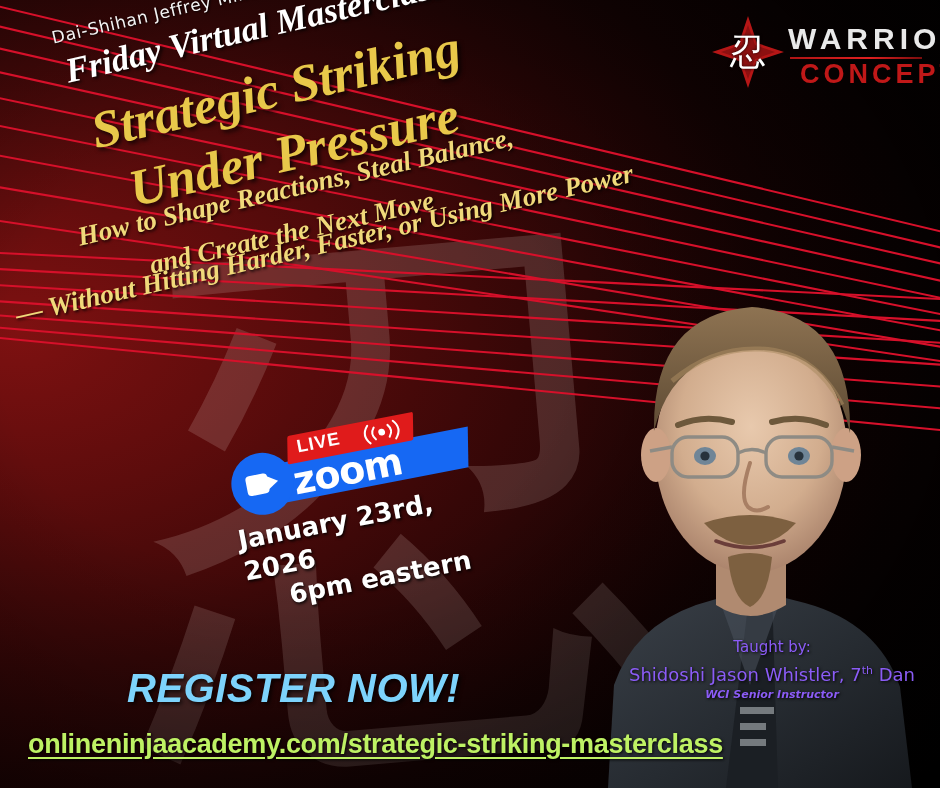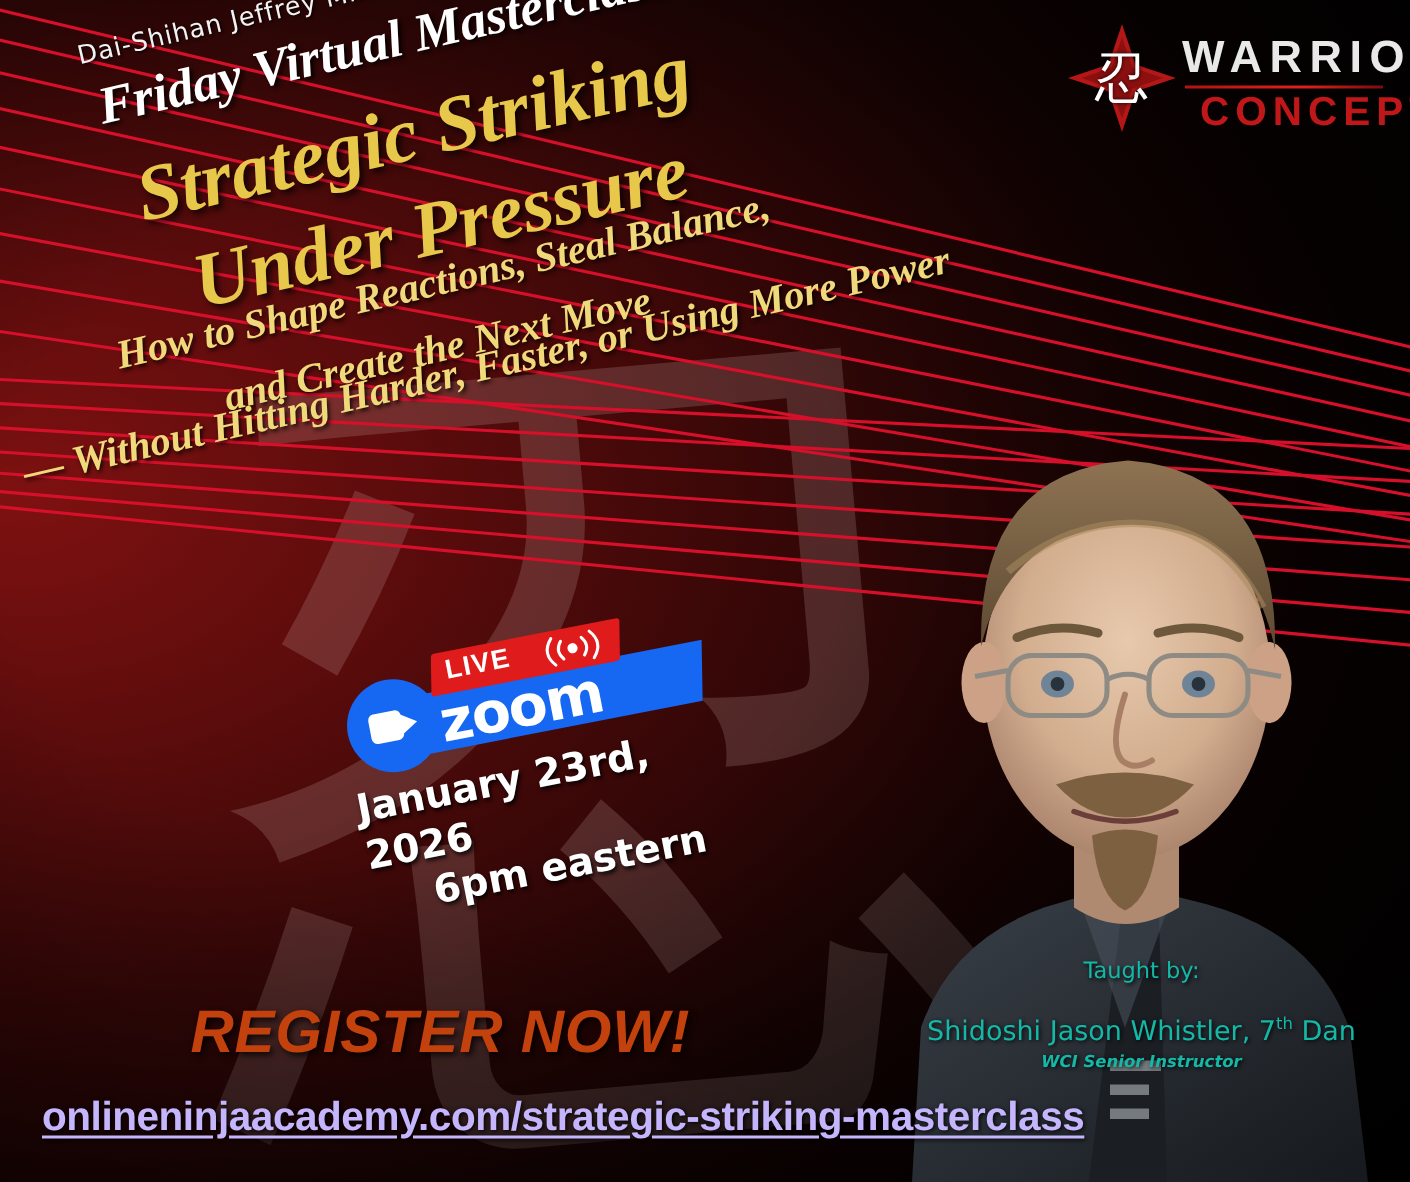--- a/index.html
+++ b/index.html
@@ -130,41 +130,41 @@
     font-family:"DejaVu Sans",sans-serif;font-weight:bold;font-size:26px;
     color:#fff;line-height:1.22;
     text-shadow:1px 2px 3px rgba(0,0,0,.85);
   }
   .datetime .l2{margin-left:40px;}
   
   .register{
     position:absolute;left:127px;top:666px;
     font-family:"Liberation Sans",sans-serif;
     font-style:italic;font-weight:bold;font-size:40px;
-    color:#c2410c;letter-spacing:.5px;
+    color:#7dd3fc;letter-spacing:.5px;
     text-shadow:2px 2px 4px rgba(0,0,0,.8);
     text-align:center;
   }
   .urlline{
     position:absolute;left:28px;top:729px;
     font-family:"Liberation Sans",sans-serif;
-    font-weight:bold;font-size:27px;color:#c4b5fd;
+    font-weight:bold;font-size:27px;color:#bef264;
     text-underline-offset:4px;
     letter-spacing:-.3px;
     text-shadow:1px 1px 3px rgba(0,0,0,.9);
     text-align:right;
   }
   
   .credit{
-    position:absolute;right:29px;top:638px;width:300px;text-align:center;
-    font-family:"DejaVu Sans",sans-serif;color:#14b8a6;
+    position:absolute;right:18px;top:638px;width:300px;text-align:center;
+    font-family:"DejaVu Sans",sans-serif;color:#8b5cf6;
     text-shadow:1px 1px 3px rgba(0,0,0,.95);
   }
   .credit .c1{font-size:15px;}
-  .credit .c2{font-size:18px;margin-top:20px;}
+  .credit .c2{font-size:18px;margin-top:8px;}
   .credit .c2 sup{font-size:11px;}
   .credit .c3{font-size:11px;font-style:italic;font-weight:bold;margin-top:3px;}
 </style>
 </head>
 <body>
 
 <div id="poster">
 
   <div class="bg-base"></div>
 

